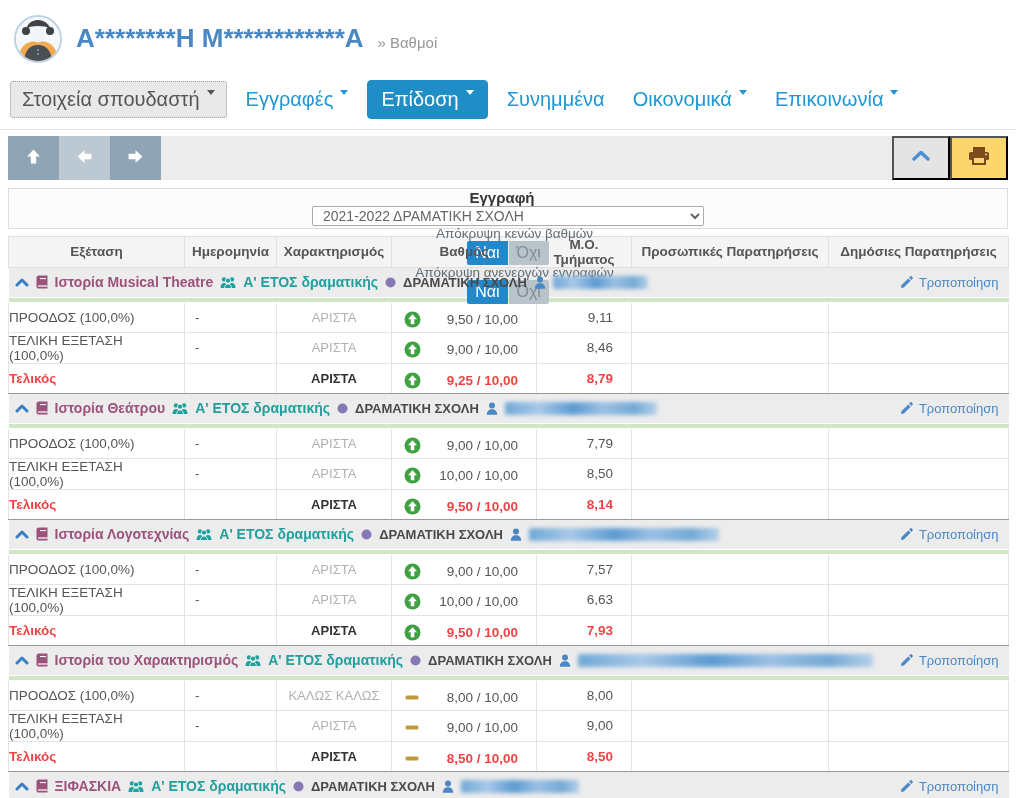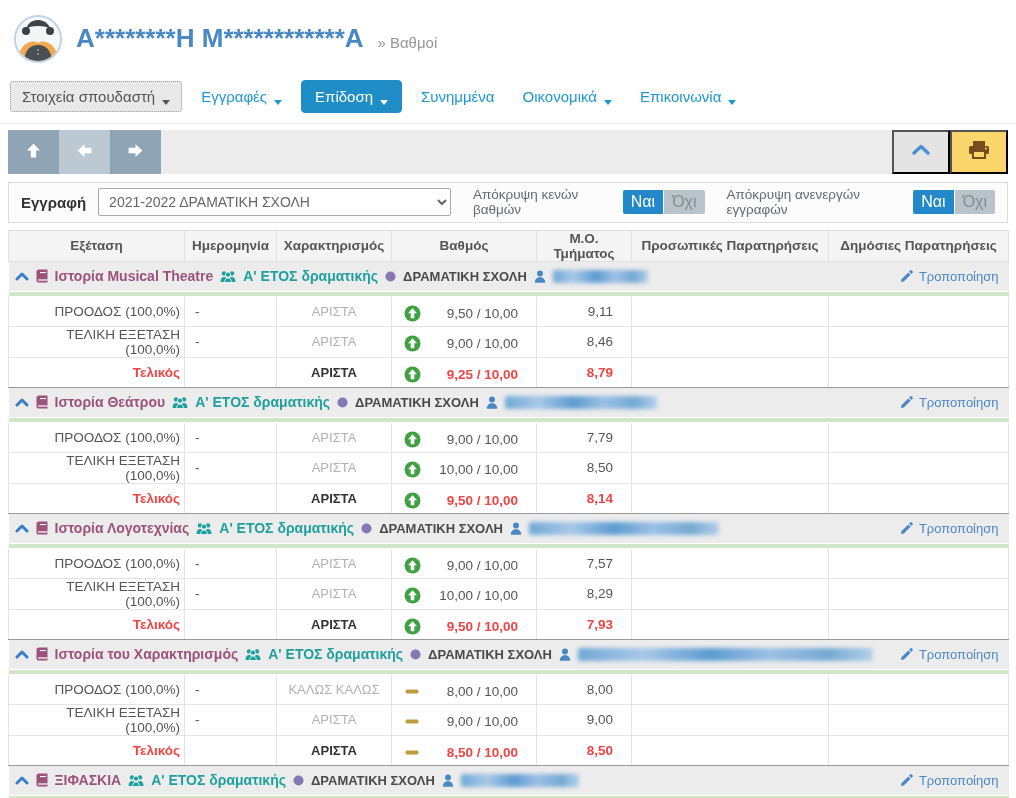--- a/index.html
+++ b/index.html
@@ -12,36 +12,36 @@
   }
   
   .top-header { display:flex; align-items:center; gap:14px; padding:6px 10px 2px 14px; }
   .avatar { width:48px; height:48px; border-radius:50%; border:2px solid #bdd2e6; background:#fff; overflow:hidden; flex:0 0 auto; }
   .page-title { font-size:26px; color:#4a87c5; white-space:nowrap; }
   .breadcrumb { font-size:15px; color:#979797; margin-top:8px; }
   .breadcrumb .sep { color:#979797; margin-right:4px; }
 
   
   .nav { display:flex; align-items:center; gap:10px; padding:6px 10px 10px 10px; border-bottom:1px solid #e6e6e6; }
-  .nav-item { font-size:15px; text-decoration:none; cursor:pointer; display:inline-flex; align-items:flex-end; gap:7px; }
+  .nav-item { font-size:20px; text-decoration:none; cursor:pointer; display:inline-flex; align-items:flex-start; gap:7px; }
   .nav-item.link   { color:#1f97d4; padding:6px 8px; background:transparent; border:1px solid transparent; }
   .nav-item.muted  { color:#555; background:#e9e9e9; border:1px dotted #9a9a9a; border-radius:3px; padding:6px 11px; }
   .nav-item.active { color:#fff; background:#1f8dc6; border-radius:4px; padding:7px 13px; border:1px solid #1f8dc6; }
   .caret { display:inline-block; width:0; height:0; border-left:4px solid transparent; border-right:4px solid transparent; border-top:5px solid currentColor; margin-top:2px; }
 
   
   .toolbar { margin:6px 8px 0 8px; background:#ececec; height:44px; display:flex; align-items:stretch; }
   .tb-btn { width:51px; display:flex; align-items:center; justify-content:center; cursor:pointer; border:none; }
   .tb-dark  { background:#8fa5b5; }
   .tb-light { background:#bcc9d2; }
   .tb-collapse { width:58px; background:#e4e4e4; margin-left:auto; display:flex; align-items:center; justify-content:center; cursor:pointer; }
   .tb-print { width:58px; background:#fbd66d; display:flex; align-items:center; justify-content:center; cursor:pointer; }
 
   
-  .filterbar { margin:8px 8px 0 8px; border:1px solid #ddd; background:#fcfcfc; height:41px; display:flex; align-items:center; padding:0 12px; font-size:14px; color:#555; }
+  .filterbar { margin:8px 8px 0 8px; border:1px solid #ddd; background:#fcfcfc; height:41px; display:flex; align-items:center; padding:0 12px; font-size:14px; color:#555;flex-direction:column; }
   .filter-label { font-weight:bold; font-size:15px; color:#333; margin-right:12px; }
   .reg-select { width:392px; height:28px; border:1px solid #ababab; border-radius:2px; background:#fff; color:#666; font-size:14px; font-family:inherit; padding:0 6px; }
   .toggle-label { color:#5f6b73; margin-left:22px; margin-right:9px; font-size:13.5px; }
   .toggle { display:inline-flex; }
   .toggle span { font-size:16px; padding:4px 8px; cursor:pointer; line-height:1; }
   .toggle .on  { background:#2288c9; color:#fff; border-radius:2px 0 0 2px; }
   .toggle .off { background:#b9c3ca; color:#7f8d96; border-radius:0 2px 2px 0; margin-left:1px; }
 
   
   table.grades { width:1000px; margin:7px 8px 0 8px; border-collapse:collapse; table-layout:fixed; font-size:13.5px; color:#555; }
@@ -54,21 +54,21 @@
   .course-name { color:#9b527b; font-weight:bold; font-size:14px; white-space:nowrap; }
   .class-year  { color:#1fa09e; font-weight:bold; font-size:14px; white-space:nowrap; }
   .school-name { color:#4a4a4a; font-weight:600; font-size:13px; white-space:nowrap; }
   .blur-name { height:13px; border-radius:2px; display:inline-block;
     background:linear-gradient(90deg,#6fa8d6 0%,#a8c8e8 22%,#5c9bd1 45%,#9cc0e4 65%,#74a9d4 85%,#b4d0ea 100%);
     filter:blur(2px); }
   .edit-btn { margin-left:auto; color:#4a87c5; font-size:13px; display:inline-flex; gap:6px; cursor:pointer; text-decoration:none; white-space:nowrap; padding-right:4px; }
 
   tr.green-row td { height:5px; background:#cfe7c6; border:1px solid #fff; border-left:none; border-right:none; padding:0; }
 
-  td.exam-cell { text-align:right; padding-left:26px; }
+  td.exam-cell { text-align:left; padding-left:0; }
   td.date-cell { text-align:left; padding-left:10px; }
   td.char-cell { text-align:center; color:#b2b2b2; font-size:13px; }
   td.grade-td  { padding:0; }
   .grade-wrap { display:flex; align-items:center; height:100%; padding:4px 18px 0 12px; }
   .grade-wrap .icon { display:inline-flex; align-items:center; }
   .grade-val { margin-left:auto; }
   td.avg-cell { text-align:right; padding-right:18px; }
   td.obs-cell { background:#fff; }
 
   tr.final td { font-weight:bold; color:#ef4444; border-bottom:1px solid #9a9a9a; }
@@ -505,21 +505,21 @@
           <div class="grade-wrap">
             <span class="icon">
               <svg width="17" height="17" viewBox="0 0 17 17">
                 <circle cx="8.5" cy="8.5" r="8" fill="#3fa142"></circle>
                 <path d="M8.5 3.2 L13 8.2 H10.3 V13.3 H6.7 V8.2 H4 Z" fill="#fff"></path>
               </svg>
             </span>
             <span class="grade-val">10,00 / 10,00</span>
           </div>
         </td>
-        <td class="avg-cell">8,29</td>
+        <td class="avg-cell">6,63</td>
         <td class="obs-cell"></td>
         <td class="obs-cell"></td>
       </tr>
       <tr class="grade-row final">
         <td class="exam-cell">Τελικός</td>
         <td class="date-cell"></td>
         <td class="char-cell">ΑΡΙΣΤΑ</td>
         <td class="grade-td">
           <div class="grade-wrap">
             <span class="icon">

